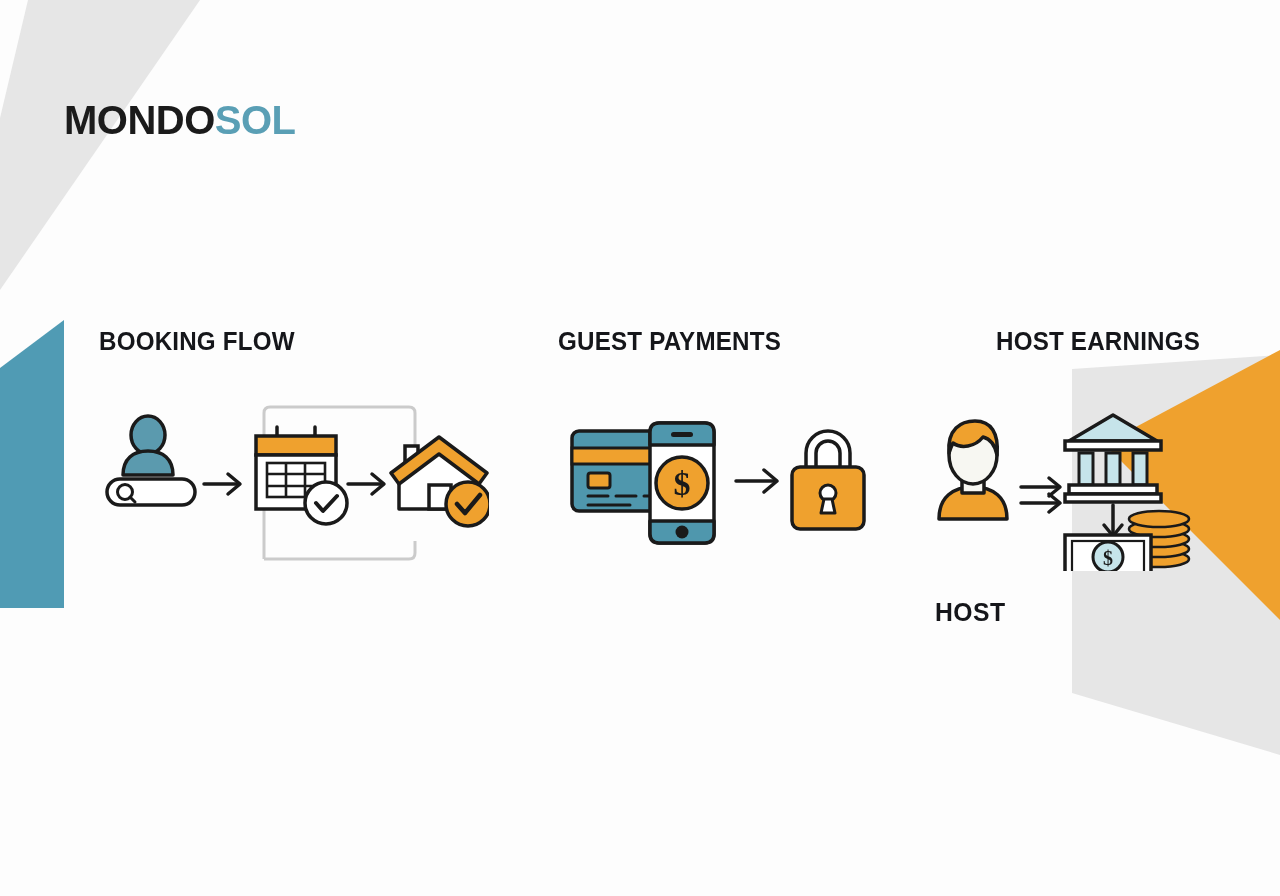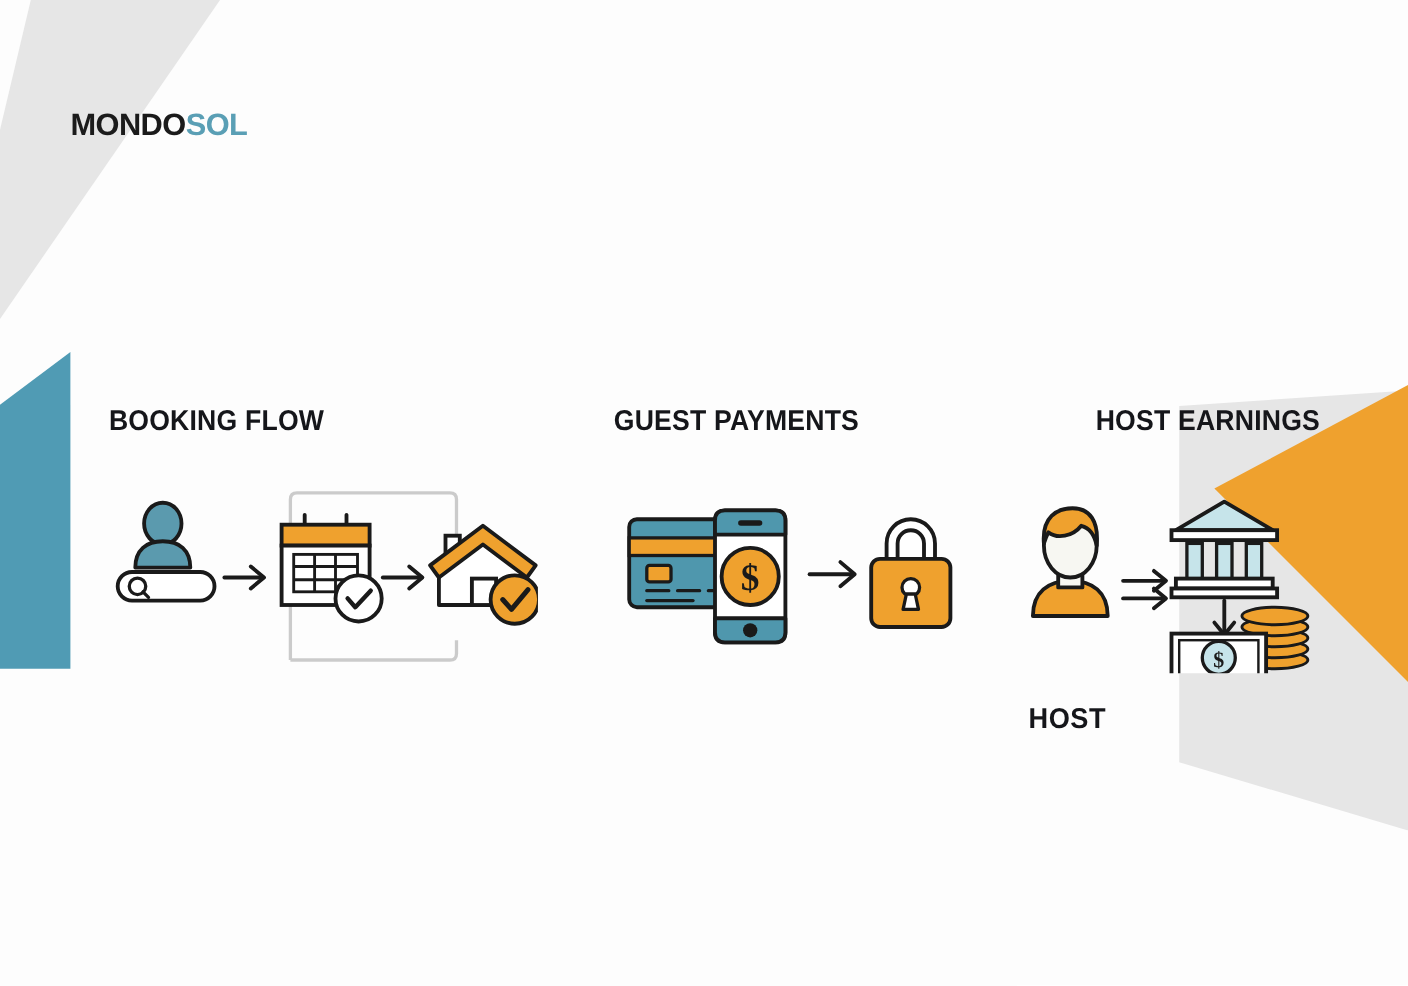--- a/index.html
+++ b/index.html
@@ -36,34 +36,33 @@
   #deco-orange-right {
     right: 0; top: 350px;
     width: 200px; height: 270px;
   }
 
   
   #logo {
     position: absolute;
     left: 64px;
     top: 100px;
-    font-size: 28px;
+    font-size: 40px;
     font-weight: 700;
     letter-spacing: -0.5px;
     line-height: 1;
     white-space: nowrap;
   }
   #logo .mondo { color: #1b1b1b; }
   #logo .sol   { color: #5a9fb5; }
 
   
   .col {
     position: absolute;
     top: 326px;
-    margin-top: 41px;
   }
   #col-booking  { left: 99px;  width: 390px; }
   #col-payments { left: 558px; width: 330px; }
   #col-earnings { left: 921px; width: 300px; text-align: right; }
 
   .col-title {
     font-size: 26px;
     font-weight: 700;
     color: #15161a;
     letter-spacing: 0.2px;

